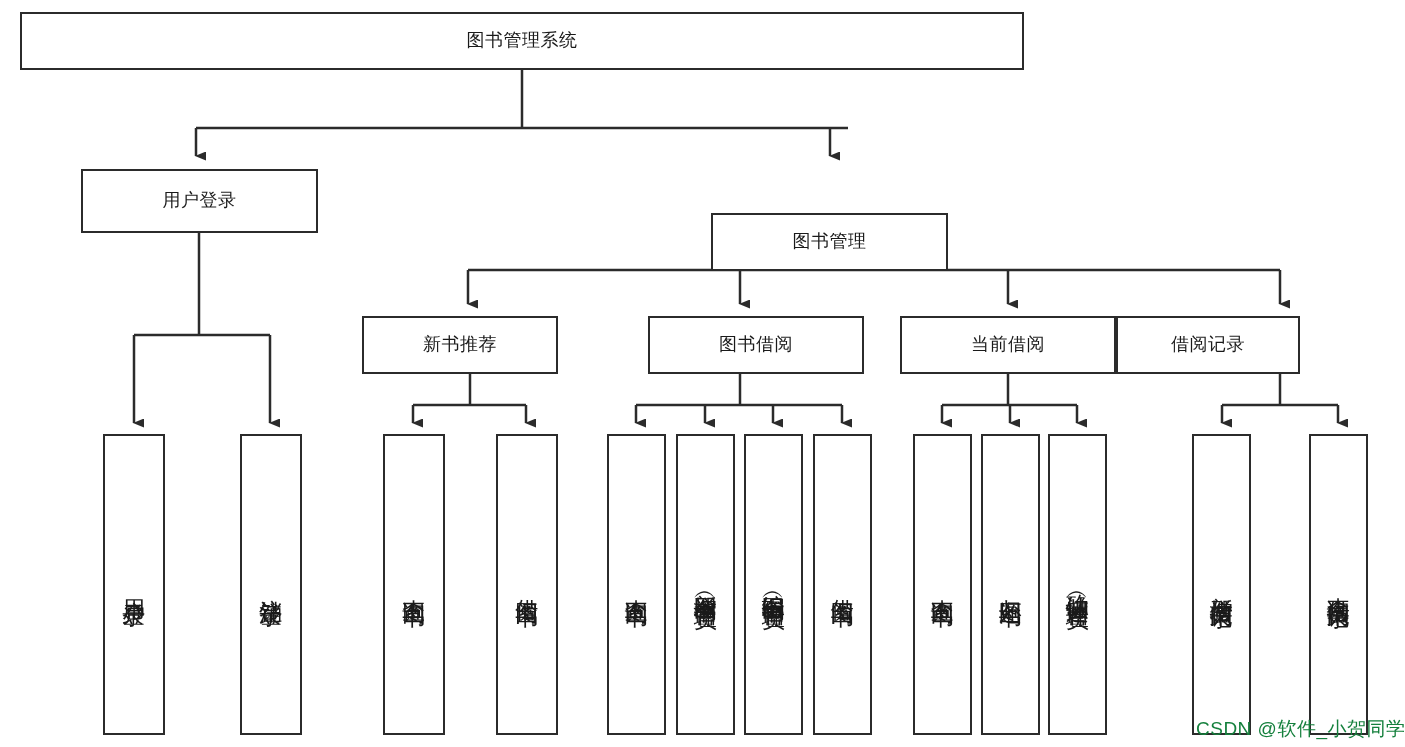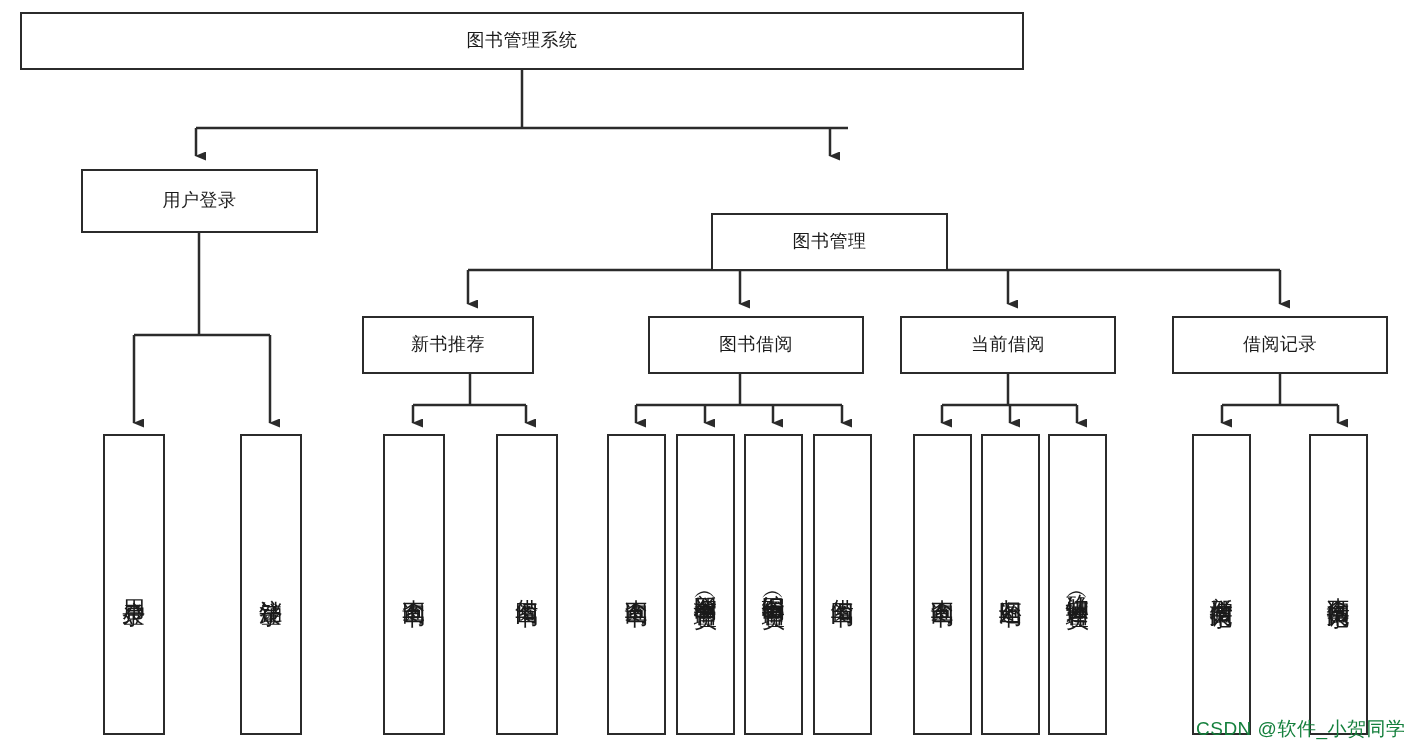--- a/index.html
+++ b/index.html
@@ -121,33 +121,33 @@
   </div>
 
   <div class="node-box" style="left:81px; top:169px; width:237px; height:64px;">
     <span class="node-label-h">用户登录</span>
   </div>
 
   <div class="node-box" style="left:711px; top:169px; width:237px; height:58px;margin-top:44px;">
     <span class="node-label-h">图书管理</span>
   </div>
 
-  <div class="node-box" style="left:362px; top:316px; width:172px; height:58px;">
+  <div class="node-box" style="left:362px; top:316px; width:196px; height:58px;">
     <span class="node-label-h">新书推荐</span>
   </div>
 
   <div class="node-box" style="left:632px; top:316px; width:216px; height:58px;margin-left:16px;">
     <span class="node-label-h">图书借阅</span>
   </div>
 
   <div class="node-box" style="left:900px; top:316px; width:216px; height:58px;">
     <span class="node-label-h">当前借阅</span>
   </div>
 
-  <div class="node-box" style="left:1172px; top:316px; width:216px; height:58px;">
+  <div class="node-box" style="left:1116px; top:316px; width:184px; height:58px;">
     <span class="node-label-h">借阅记录</span>
   </div>
 
   <div class="node-box" style="left:103px; top:434px; width:62px; height:301px;">
     <span class="node-label-v">用户登录</span>
   </div>
   <div class="node-box" style="left:240px; top:434px; width:62px; height:301px;">
     <span class="node-label-v">注销登录</span>
   </div>
 

